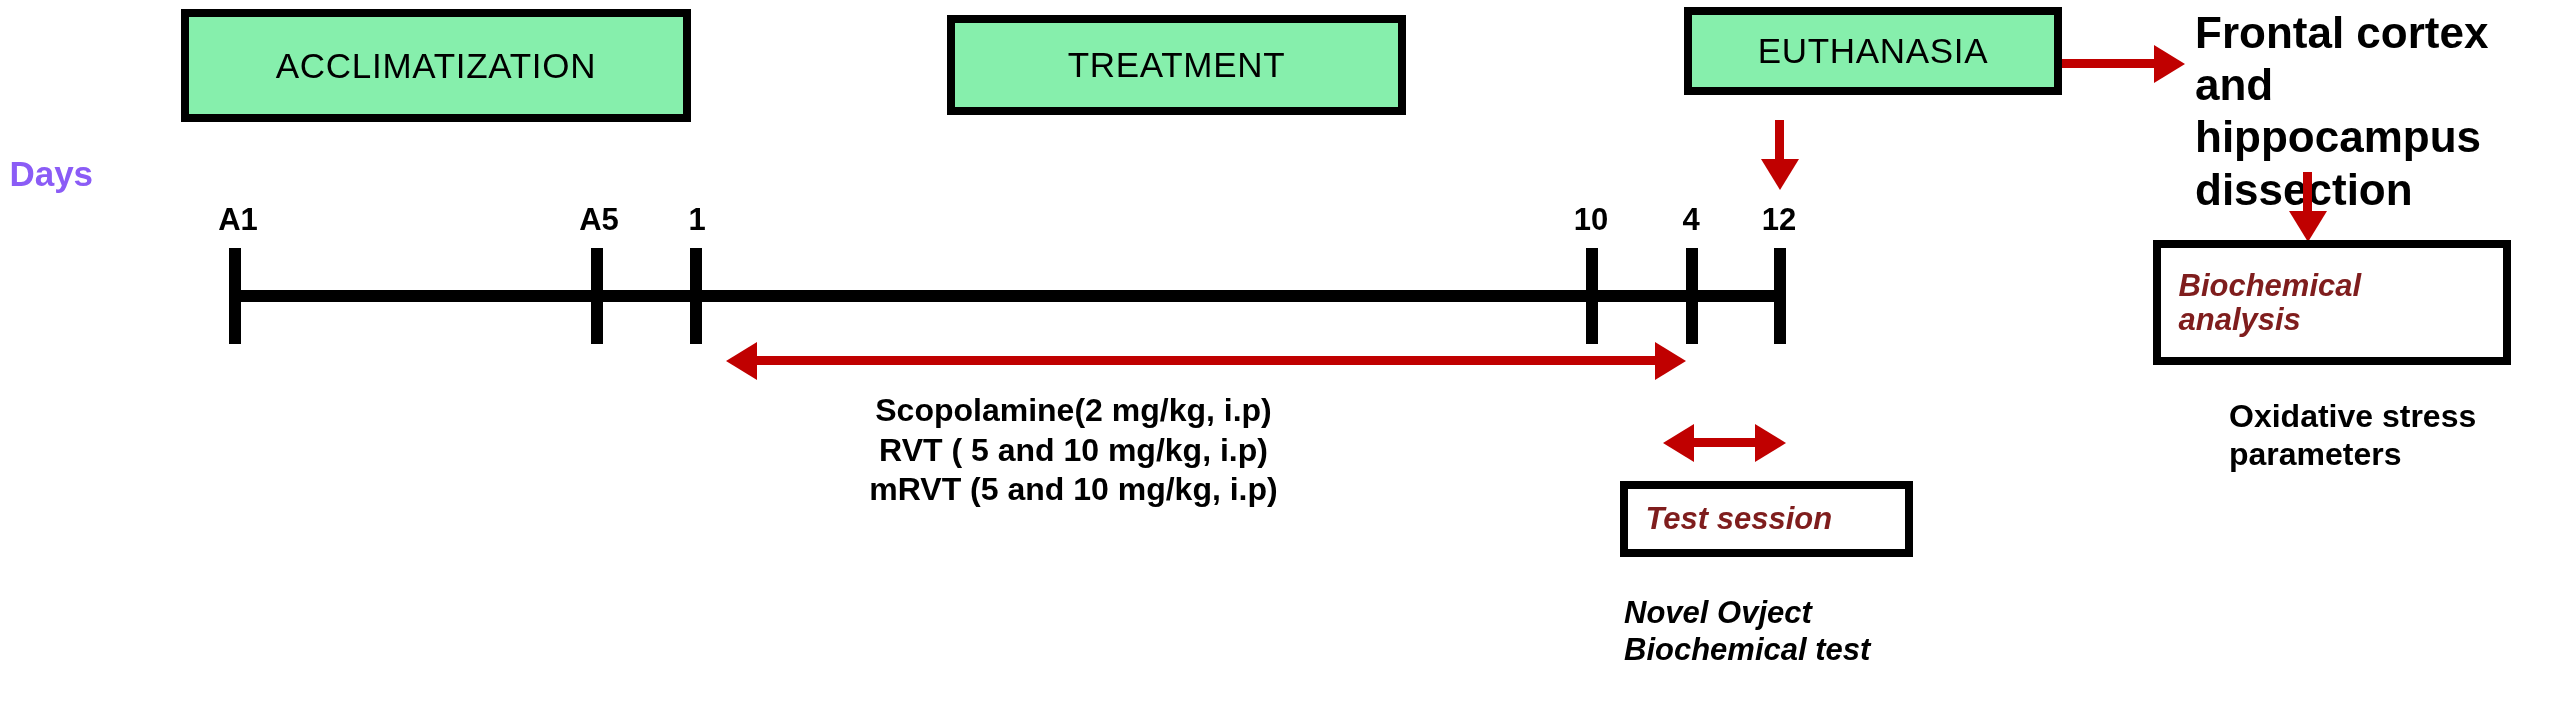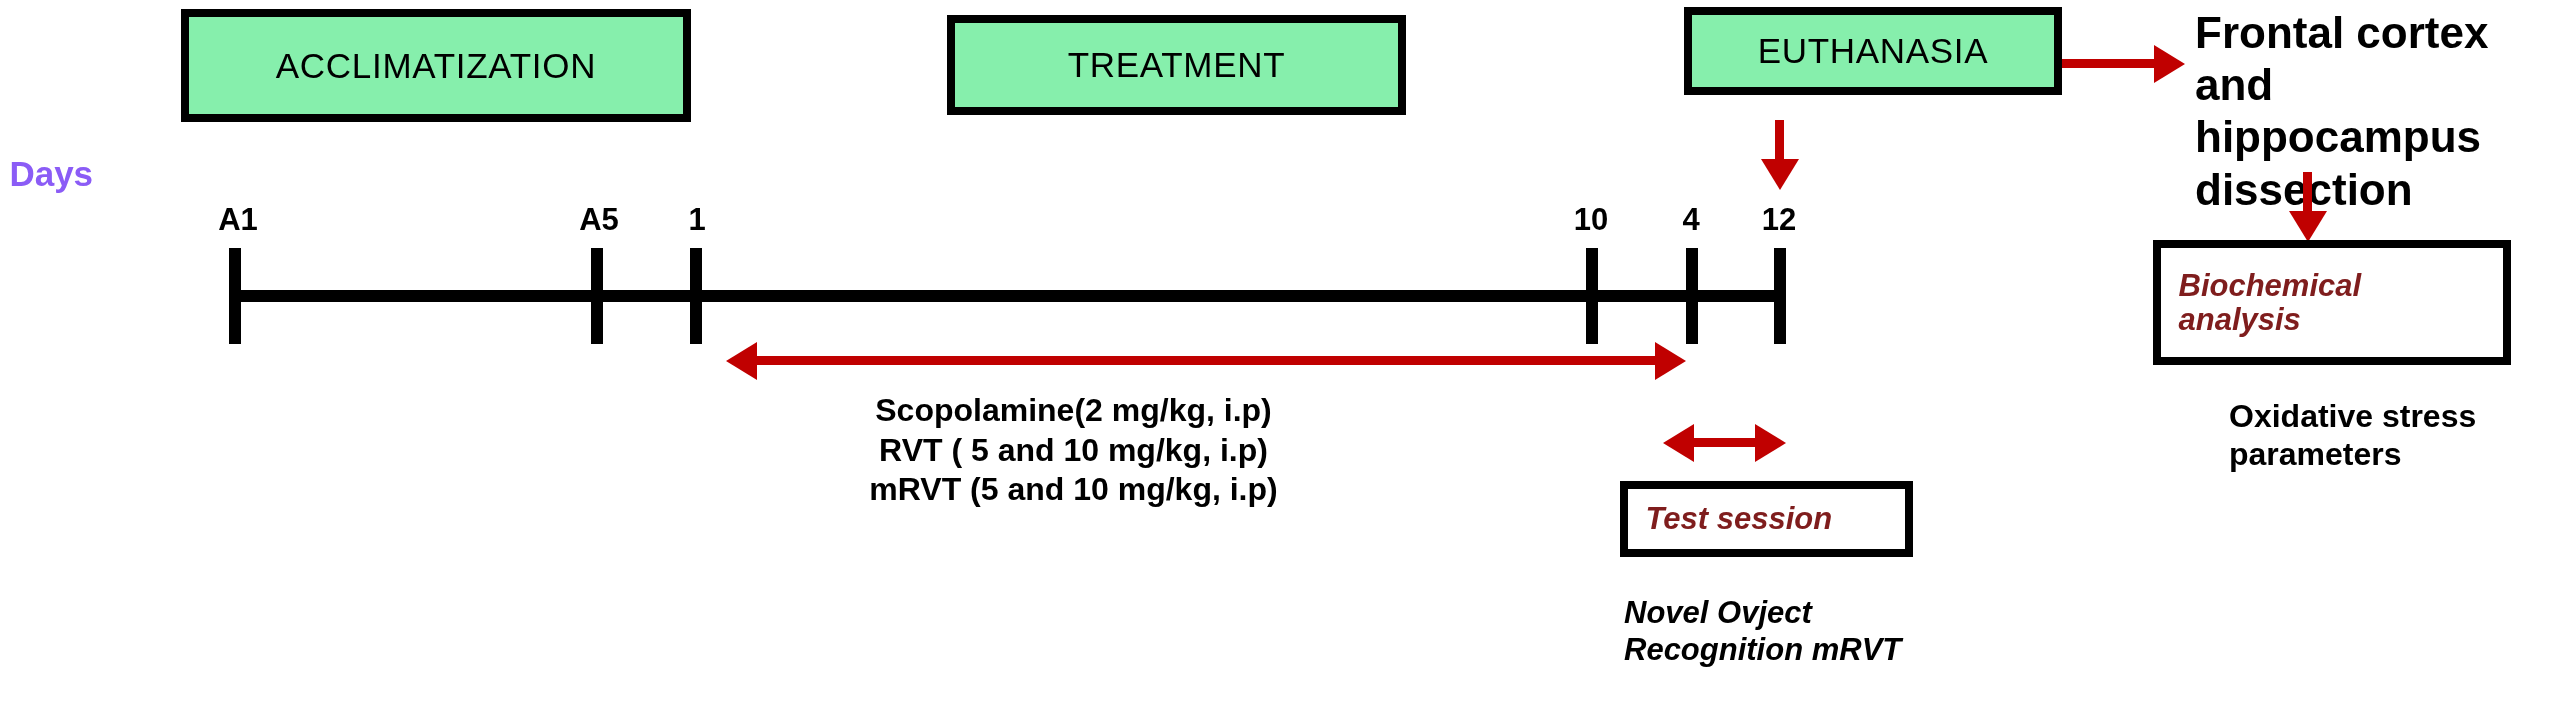--- a/index.html
+++ b/index.html
@@ -231,16 +231,16 @@
 
   <div class="arrow-shaft-h" style="left:1694px; top:438px; width:61px;"></div>
   <div class="arrow-head head-left" style="left:1663px; top:424px;"></div>
   <div class="arrow-head head-right" style="left:1755px; top:424px;"></div>
 
   <div class="result-box" id="box-testsession">
     <span class="result-label">Test session</span>
   </div>
 
   <div class="text-block" id="nor-caption">Novel Ovject
-Recognition mRVT</div>
+Biochemical test</div>
 
 </div>
 
 
 </body></html>

